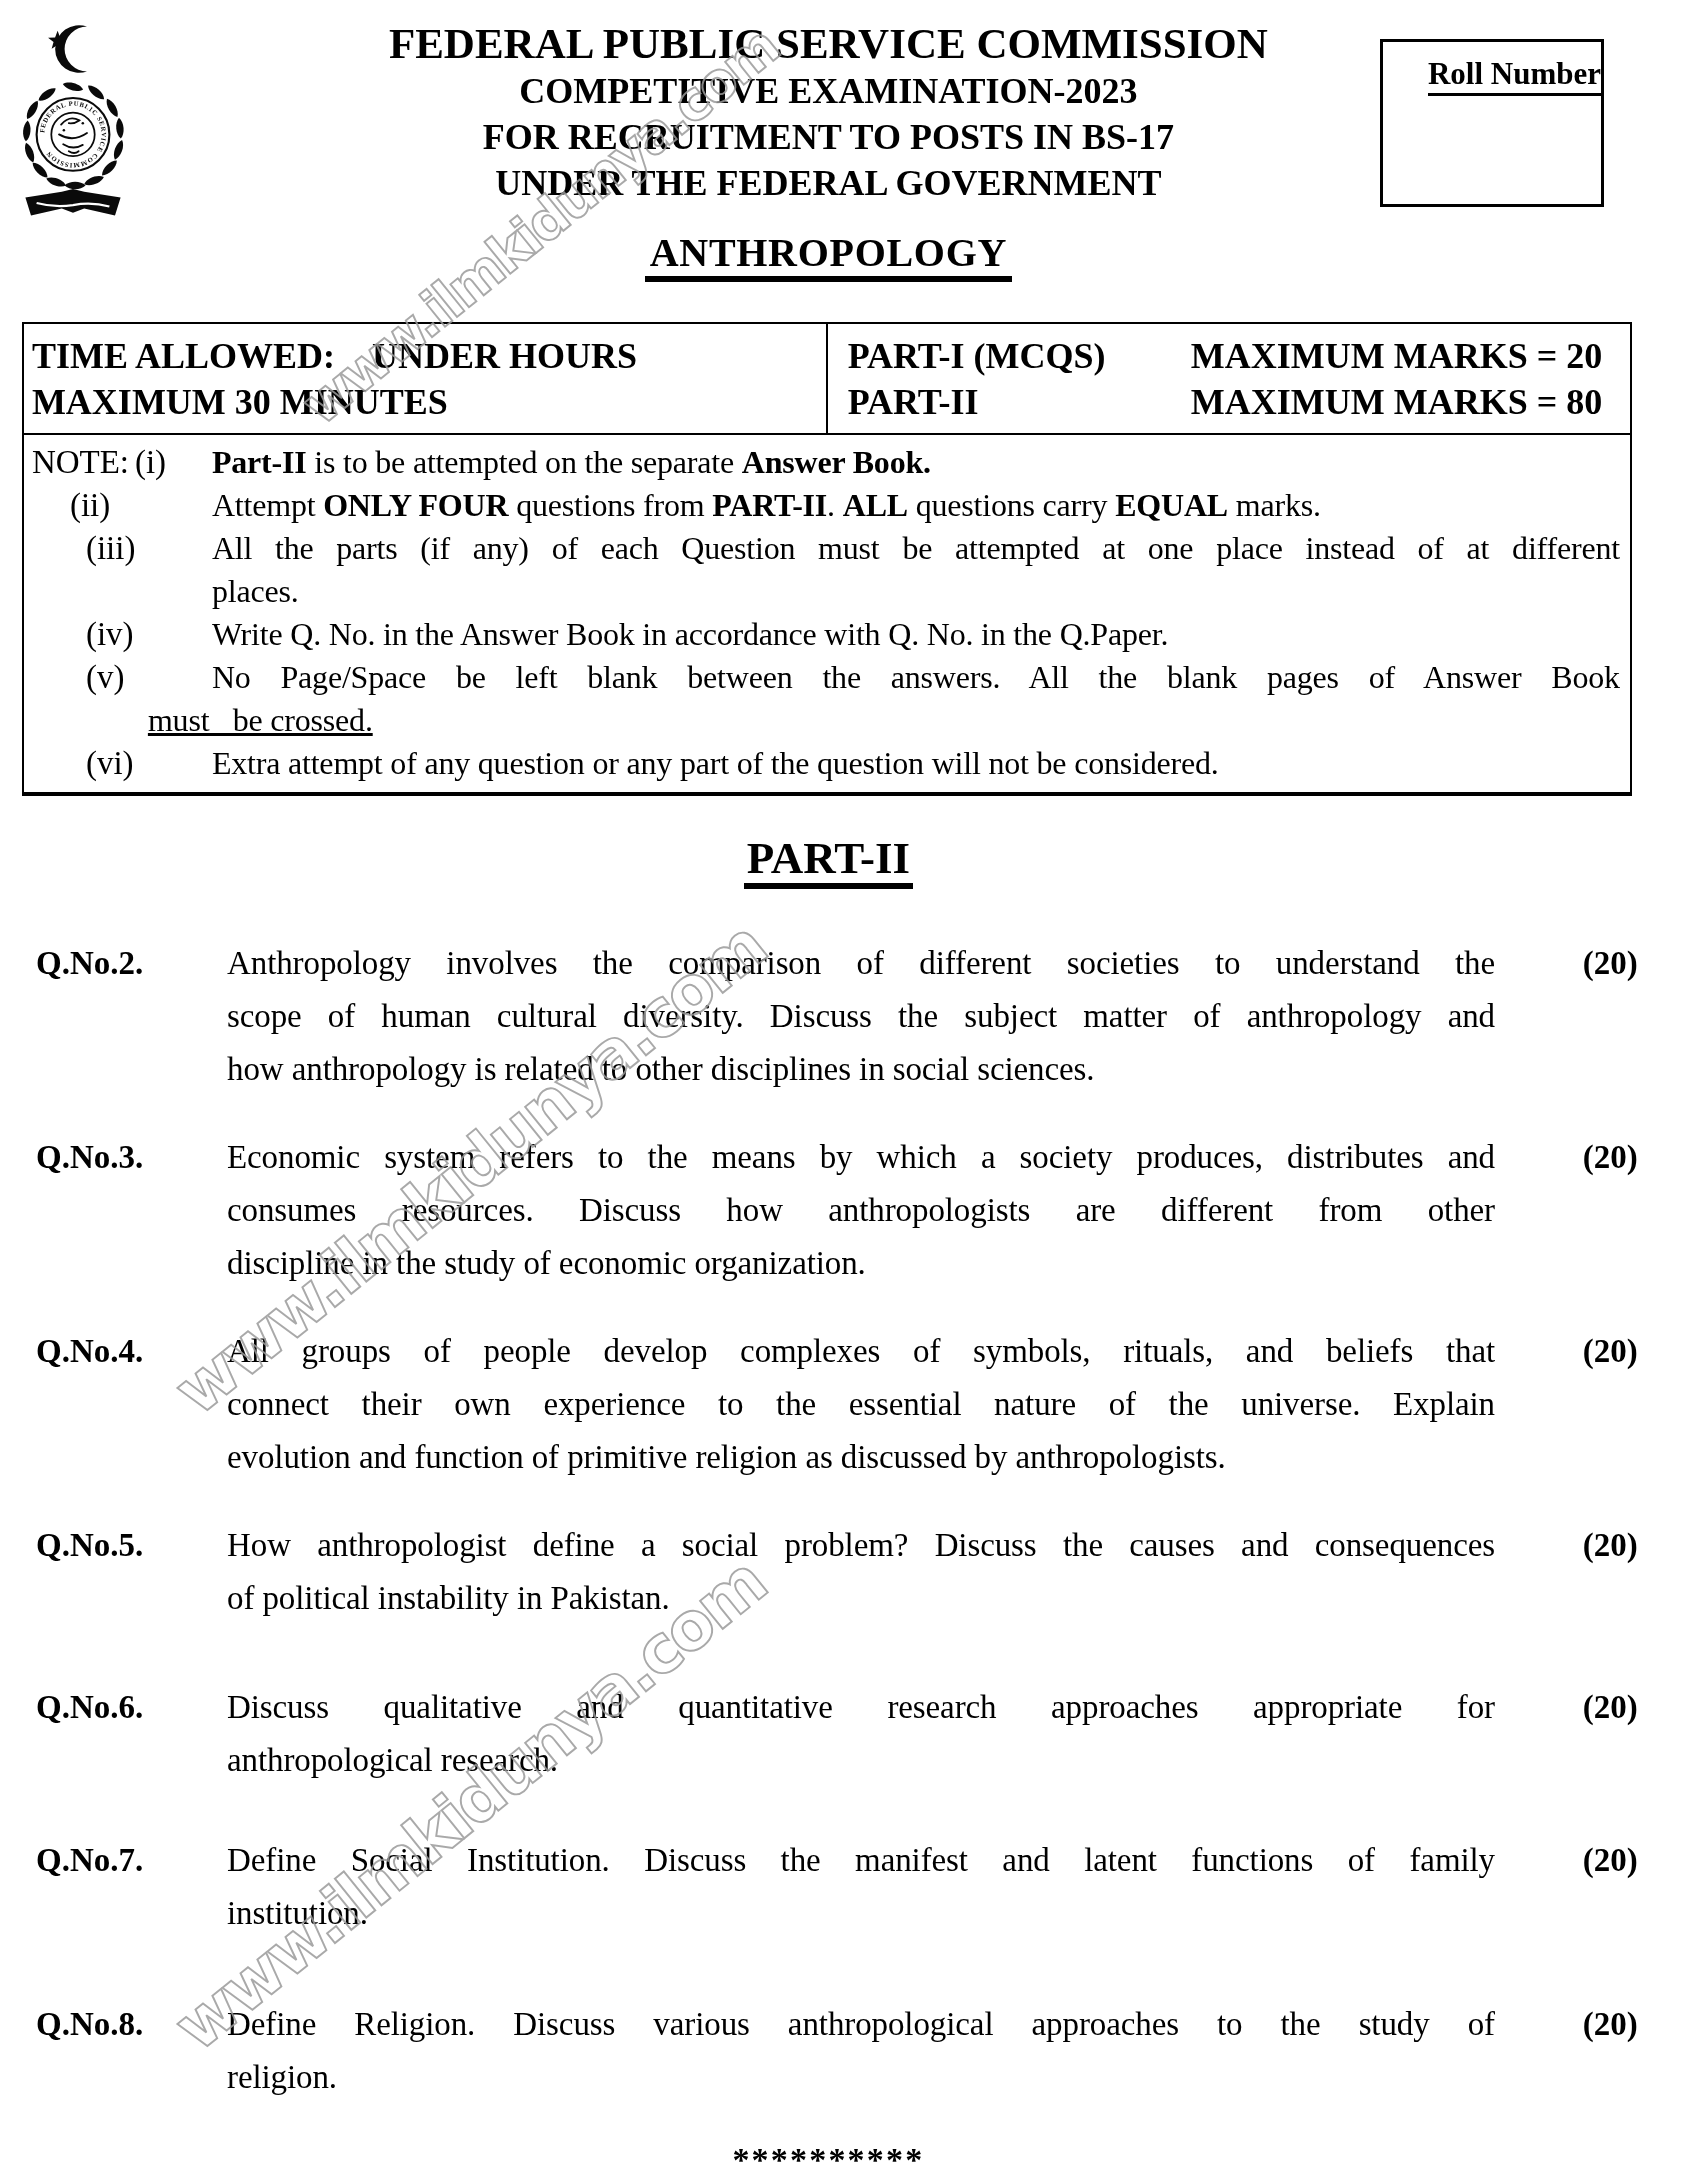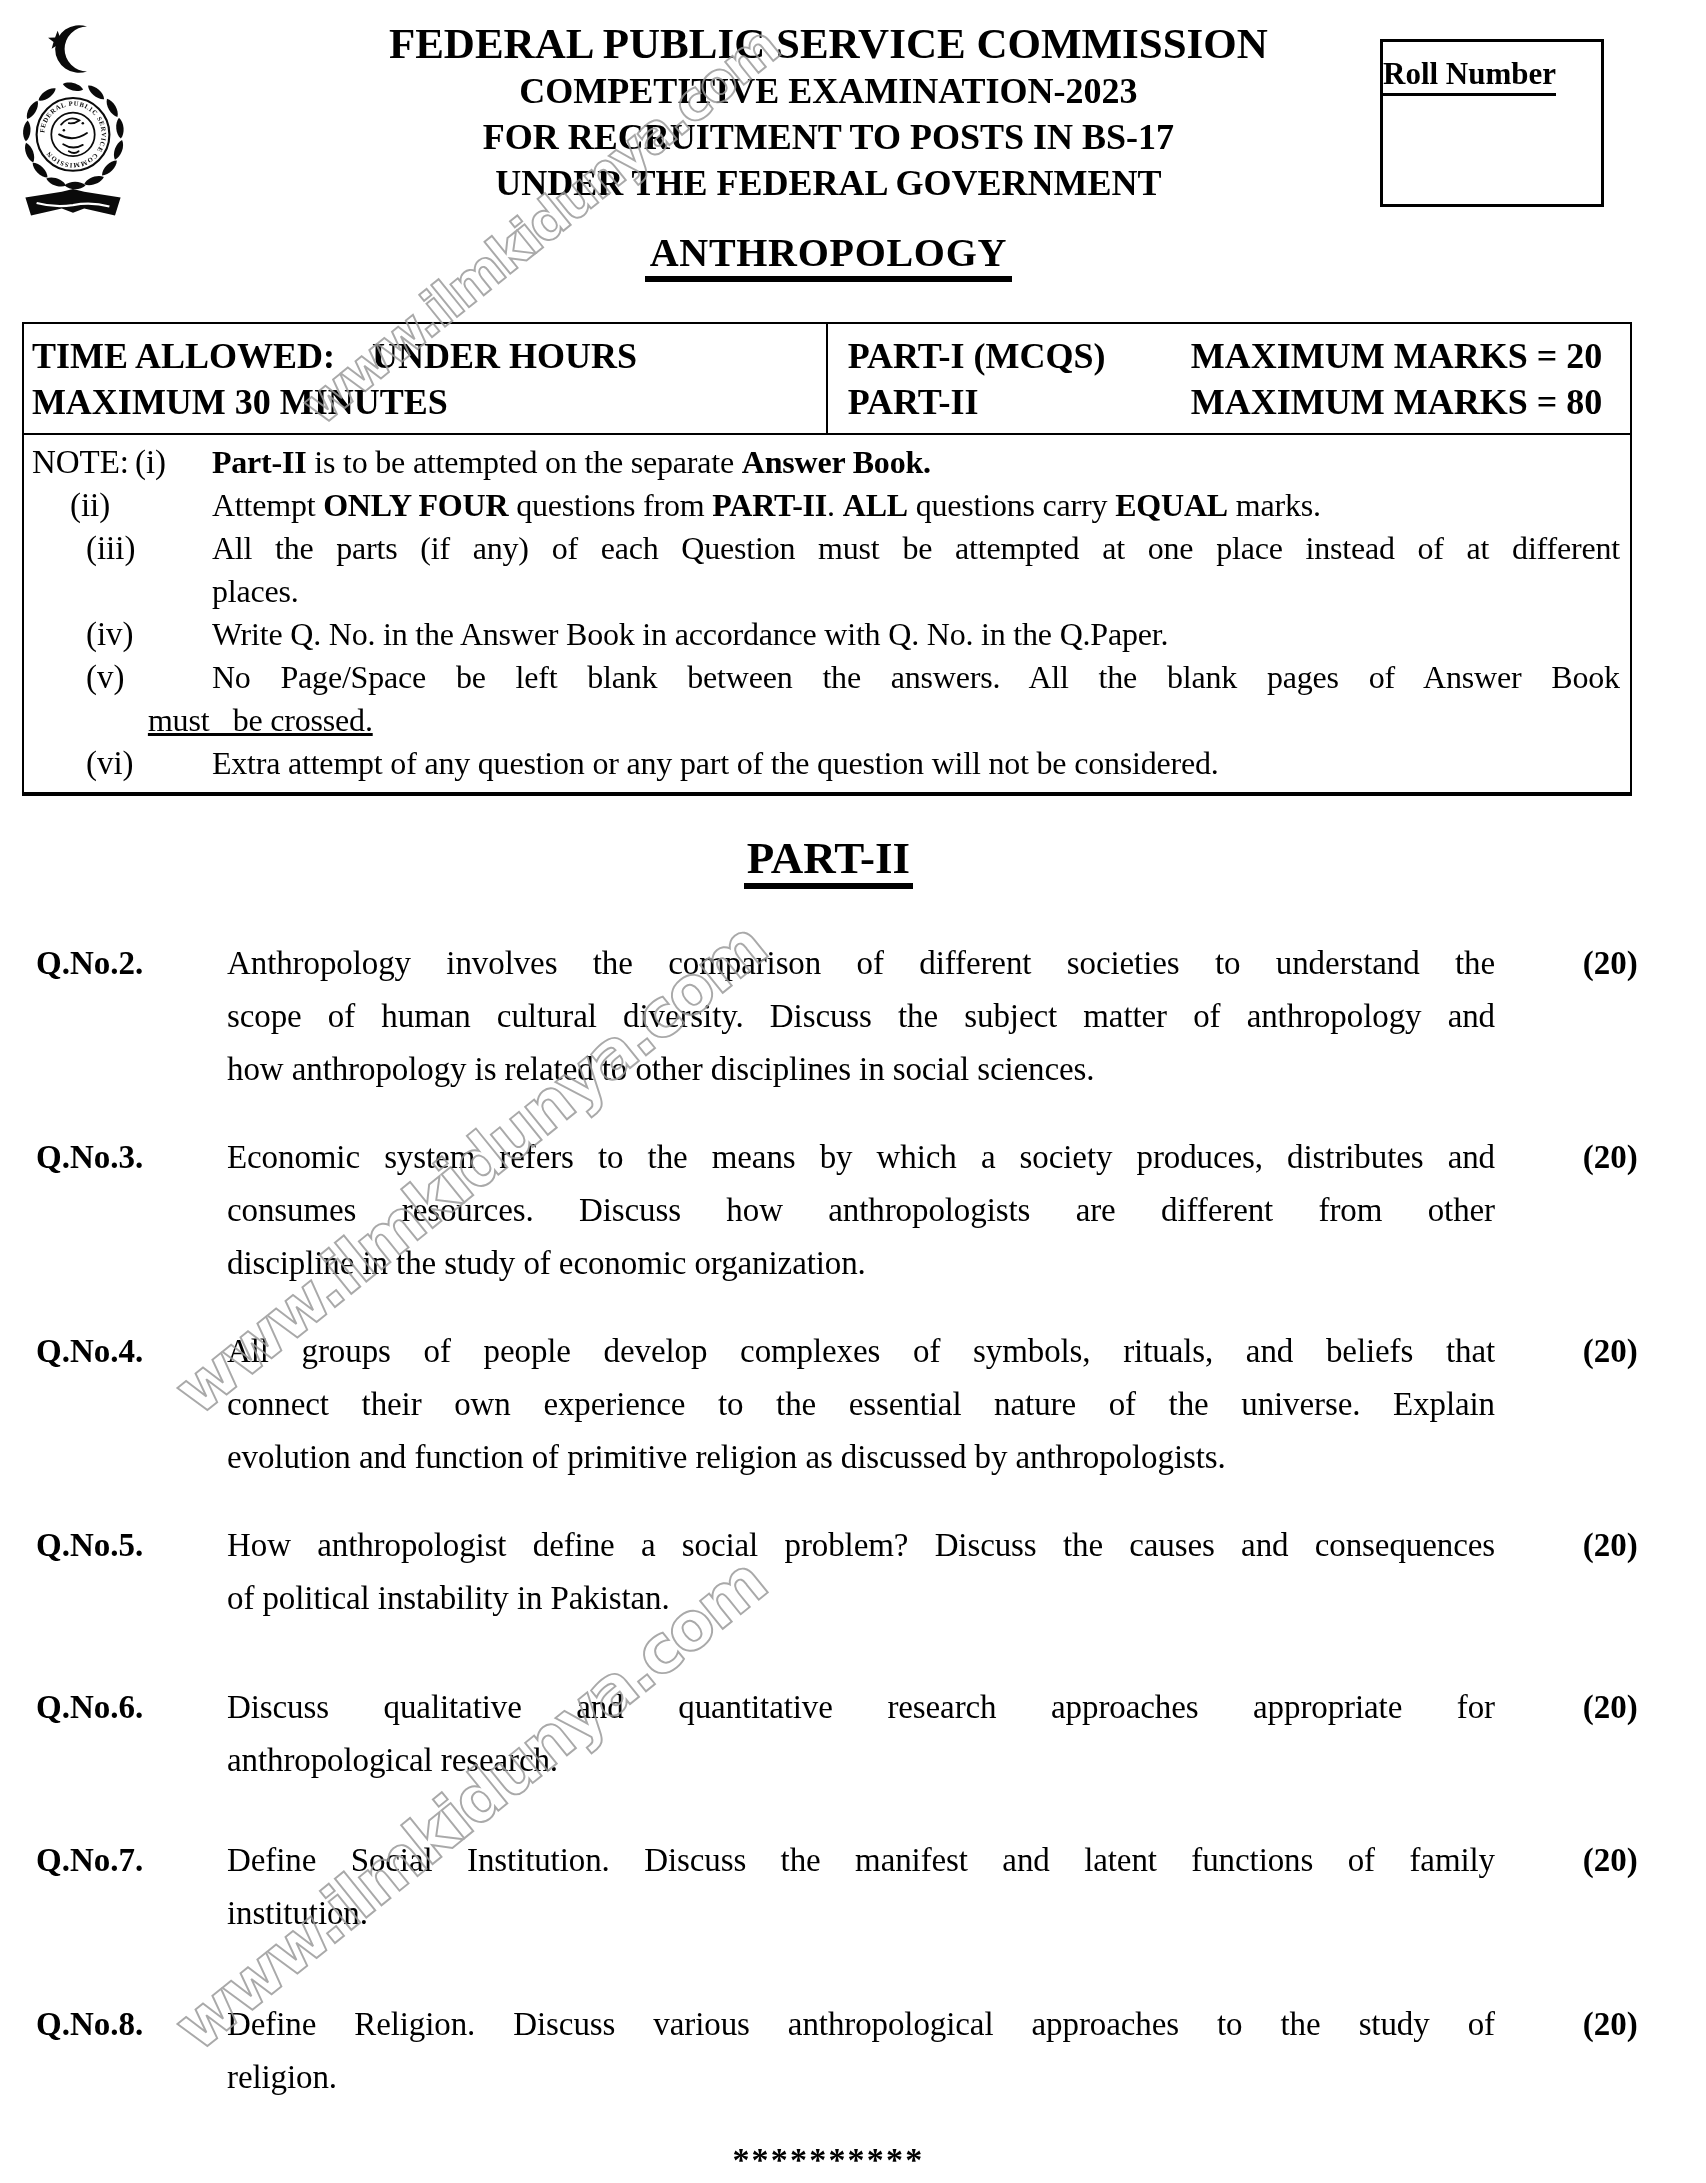--- a/index.html
+++ b/index.html
@@ -8,21 +8,21 @@
     font-family:"Liberation Serif", serif;color:#000;overflow:hidden;
   }
   
   #logo{position:absolute;left:16.5px;top:12px;}
   .title-block{position:absolute;left:22.4px;top:19.4px;width:1612px;text-align:center;}
   .t1{font-size:43px;font-weight:bold;line-height:49px;}
   .t2{font-size:36px;font-weight:bold;line-height:46px;}
   .subject{display:inline-block;margin-top:25.4px;font-size:40px;font-weight:bold;
            letter-spacing:0.7px;border-bottom:6px solid #000;padding:0 4.5px 2.2px 4.5px;line-height:42px;}
   .roll-box{position:absolute;left:1380px;top:39px;width:224px;height:168px;
-            border:3.7px solid #000;box-sizing:border-box;text-align:left;}
+            border:3.7px solid #000;box-sizing:border-box;text-align:right;}
   .roll-box span{display:inline-block;margin-top:13.5px;font-size:31px;font-weight:bold;
             border-bottom:3px solid #000;padding-bottom:1.5px;}
   
   .info-box{position:absolute;left:22.4px;top:322px;width:1610px;box-sizing:border-box;
             border:2.2px solid #000;border-bottom:4.5px solid #000;}
   .info-row1{display:flex;border-bottom:2.2px solid #000;}
   .cell{box-sizing:border-box;padding:9px 0 7.5px 7.5px;}
   .cell-left{width:804px;border-right:2.2px solid #000;}
   .cell-right{flex:1;padding-left:19.4px;}
   .trow{display:flex;height:46px;line-height:46px;font-size:36px;font-weight:bold;white-space:pre;align-items:center;}

